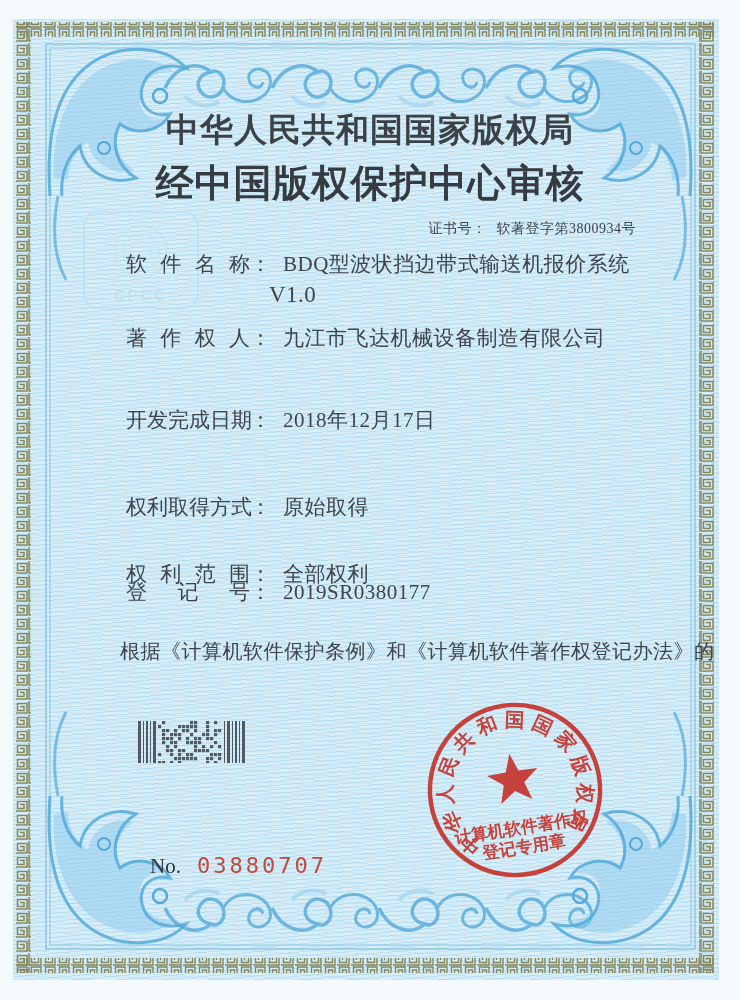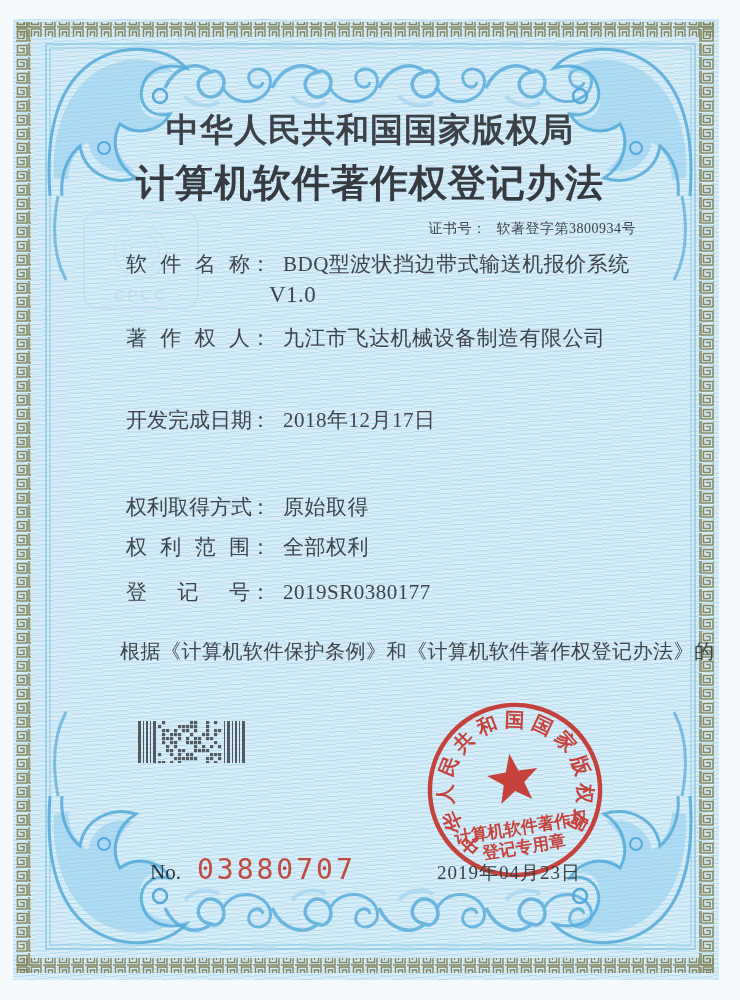--- a/index.html
+++ b/index.html
@@ -36,21 +36,21 @@
   .value2{margin-left:143px;margin-top:4px;font-size:23px;letter-spacing:.5px;}
   .statement{
     position:absolute;left:80px;top:626px;width:600px;
     font-size:20px;color:#3e444c;line-height:50px;letter-spacing:.5px;
   }
   .statement .l1{text-indent:2em;white-space:nowrap;}
   .statement .l2{white-space:nowrap;}
   .barcode{position:absolute;left:138px;top:721px;opacity:.88;}
   .serial{position:absolute;left:150px;top:853px;font-size:21px;color:#2f343a;}
   .serial .num{
-    color:#c14a40;margin-left:16px;letter-spacing:3px;font-size:28px;
+    color:#c14a40;margin-left:16px;letter-spacing:3px;font-size:22px;
     font-family:"DejaVu Sans Mono",monospace;
   }
   .seal{
     position:absolute;left:421px;top:696px;width:188px;height:188px;
     transform:rotate(-9deg);opacity:.92;
   }
   .seal text, .seal textPath{
     font-family:"Liberation Serif","DejaVu Serif",serif;font-weight:700;
   }
   .seal-date{
@@ -113,39 +113,39 @@
     <g opacity=".55">
       <rect x="84" y="212" width="114" height="96" rx="14" fill="none" stroke="#b9ddef" stroke-width="2"></rect>
       <circle cx="141" cy="252" r="26" fill="none" stroke="#bfe0f0" stroke-width="1.5"></circle>
       <circle cx="141" cy="252" r="18" fill="none" stroke="#bfe0f0" stroke-width="1.2"></circle>
       <circle cx="141" cy="252" r="10" fill="none" stroke="#bfe0f0" stroke-width="1.2"></circle>
       <text x="141" y="300" text-anchor="middle" font-size="15" letter-spacing="3" fill="#aed5ea" font-family="Liberation Sans, sans-serif">CPCC</text>
     </g>
   </svg>
 
   <div class="authority">中华人民共和国国家版权局</div>
-  <div class="title">计算机软件著作权登记办法</div>
+  <div class="title">经中国版权保护中心审核</div>
   <div class="certno">
     <span>证书号：</span><span class="val">软著登字第3800934号</span>
   </div>
 
   <div class="row" style="top:250px">
     <span class="flabel">软件名称</span><span class="colon">：</span><span class="value">BDQ型波状挡边带式输送机报价系统</span>
     <div class="value2">V1.0</div>
   </div>
   <div class="row" style="top:324px">
     <span class="flabel">著作权人</span><span class="colon">：</span><span class="value">九江市飞达机械设备制造有限公司</span>
   </div>
   <div class="row" style="top:406px">
     <span class="flabel">开发完成日期</span><span class="colon">：</span><span class="value">2018年12月17日</span>
   </div>
   <div class="row" style="top:493px">
     <span class="flabel">权利取得方式</span><span class="colon">：</span><span class="value">原始取得</span>
   </div>
-  <div class="row" style="top:533px">
+  <div class="row" style="top:560px">
     <span class="flabel">权利范围</span><span class="colon">：</span><span class="value">全部权利</span>
   </div>
   <div class="row" style="top:578px">
     <span class="flabel">登记号</span><span class="colon">：</span><span class="value">2019SR0380177</span>
   </div>
 
   <div class="statement">
     <div class="l1">根据《计算机软件保护条例》和《计算机软件著作权登记办法》的</div>
   </div>
 
@@ -254,15 +254,14 @@
     <circle r="86" fill="none" stroke="#c5342c" stroke-width="4.5"></circle>
     <path id="sealArc" d="M -39.4,50.4 A 64,64 0 1 1 39.4,50.4" fill="none"></path>
     <text font-size="20" fill="#c5342c" letter-spacing="6">
       <textPath href="#sealArc" startOffset="2">中华人民共和国国家版权局</textPath>
     </text>
     <polygon fill="#c5342c" transform="translate(0,-10)" points="0,-27 6.47,-8.9 25.68,-8.34 10.46,3.4 15.87,21.84 0,11 -15.87,21.84 -10.46,3.4 -25.68,-8.34 -6.47,-8.9"></polygon>
     <text x="0" y="44" text-anchor="middle" font-size="17" fill="#c5342c">计算机软件著作权</text>
     <text x="0" y="64" text-anchor="middle" font-size="17" fill="#c5342c">登记专用章</text>
   </svg>
 
-  <div class="seal-date">2019年04月23日</div>
 
 </div>
 
 </body></html>

